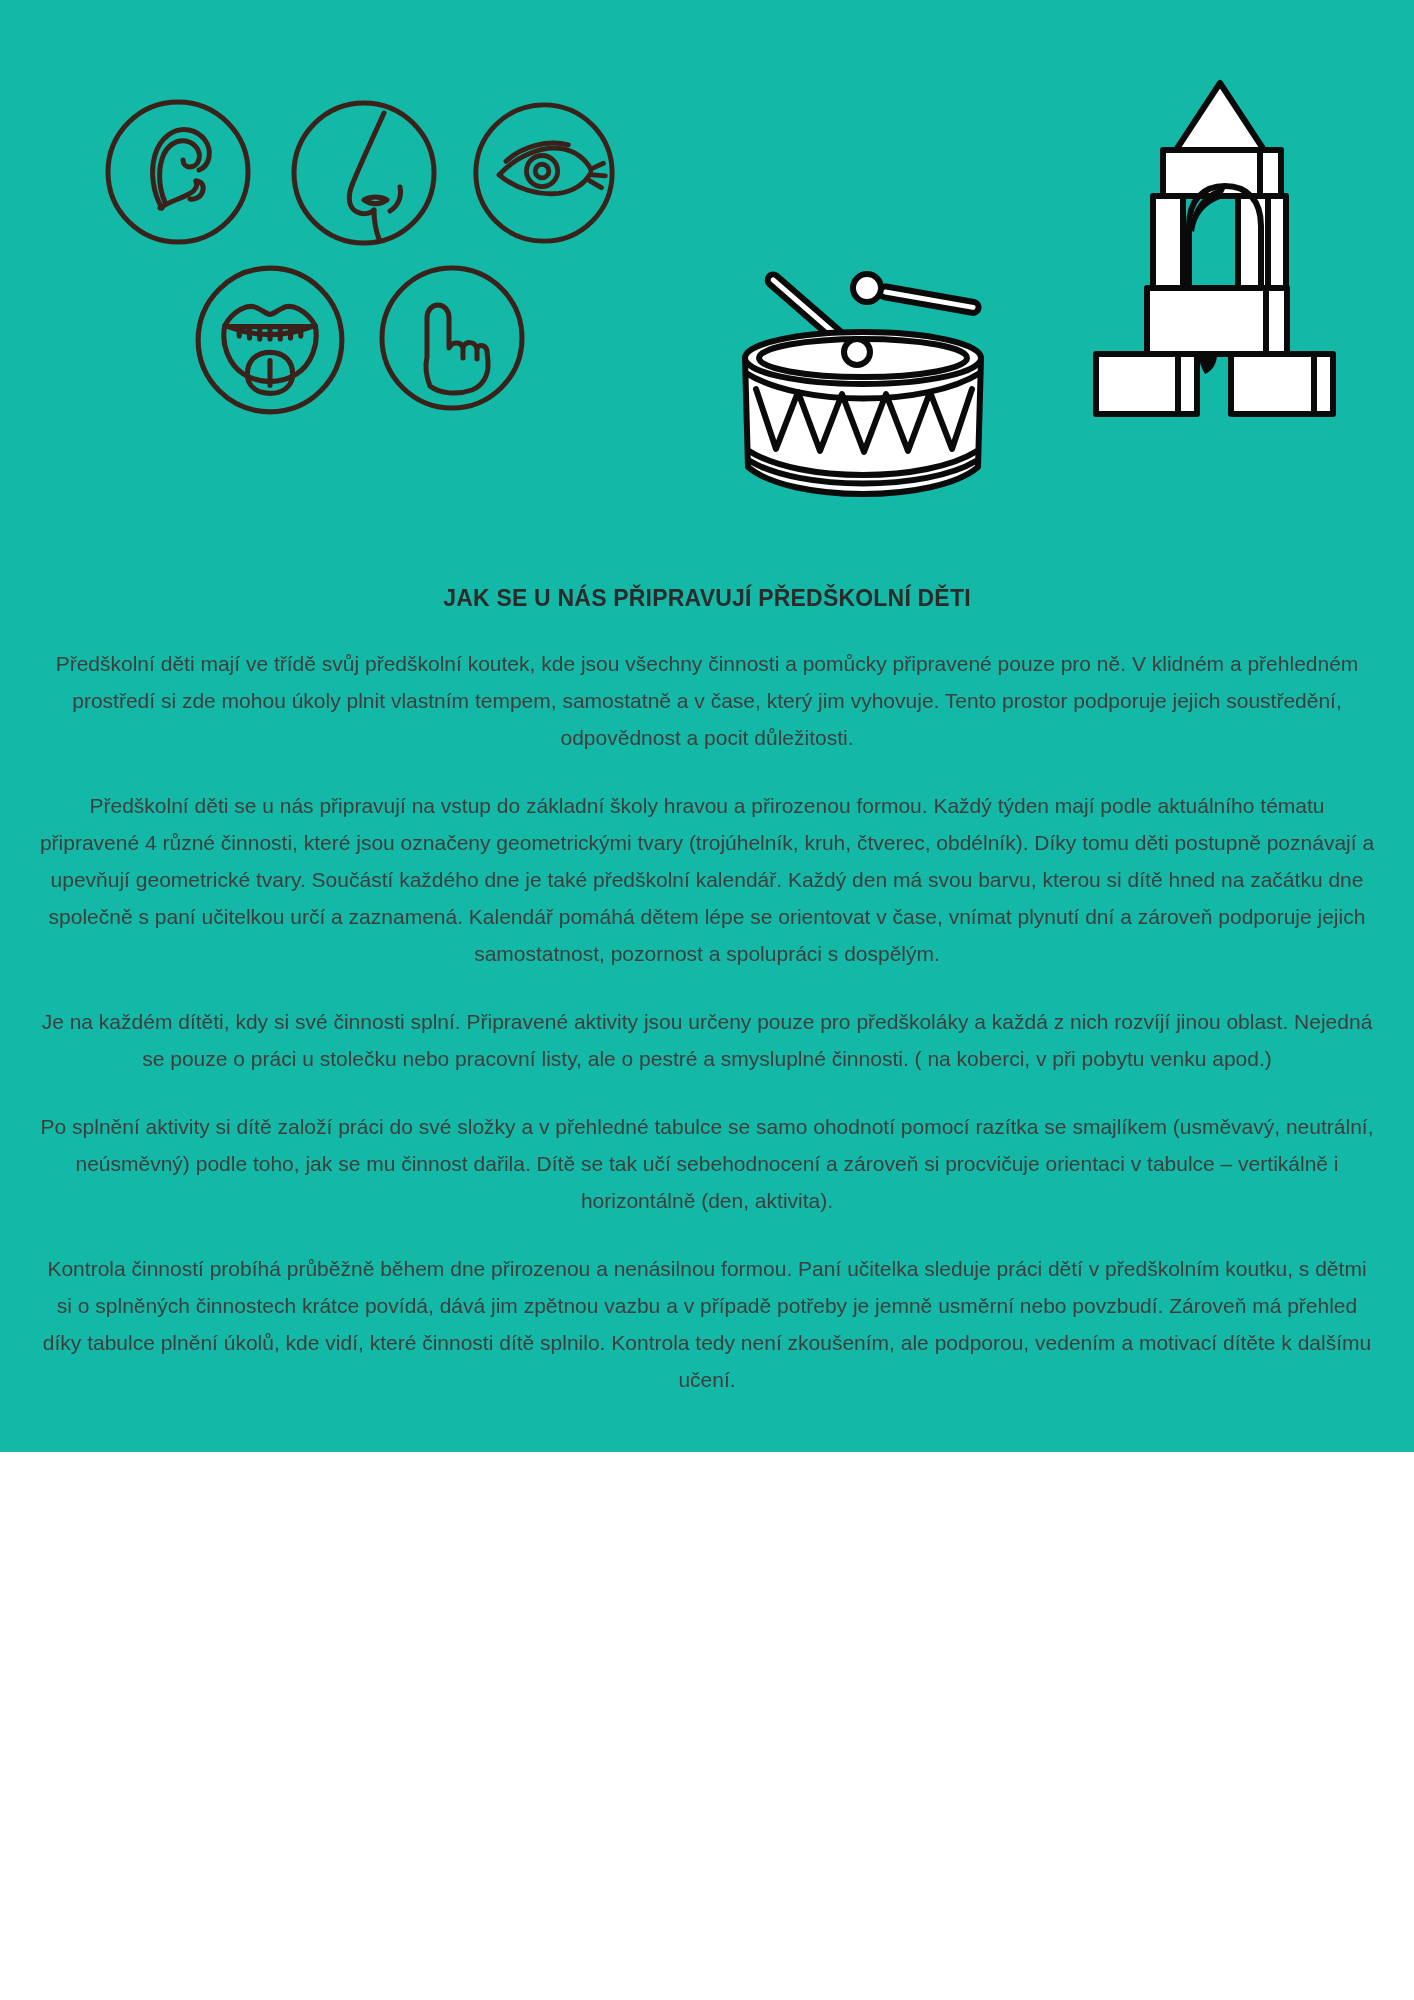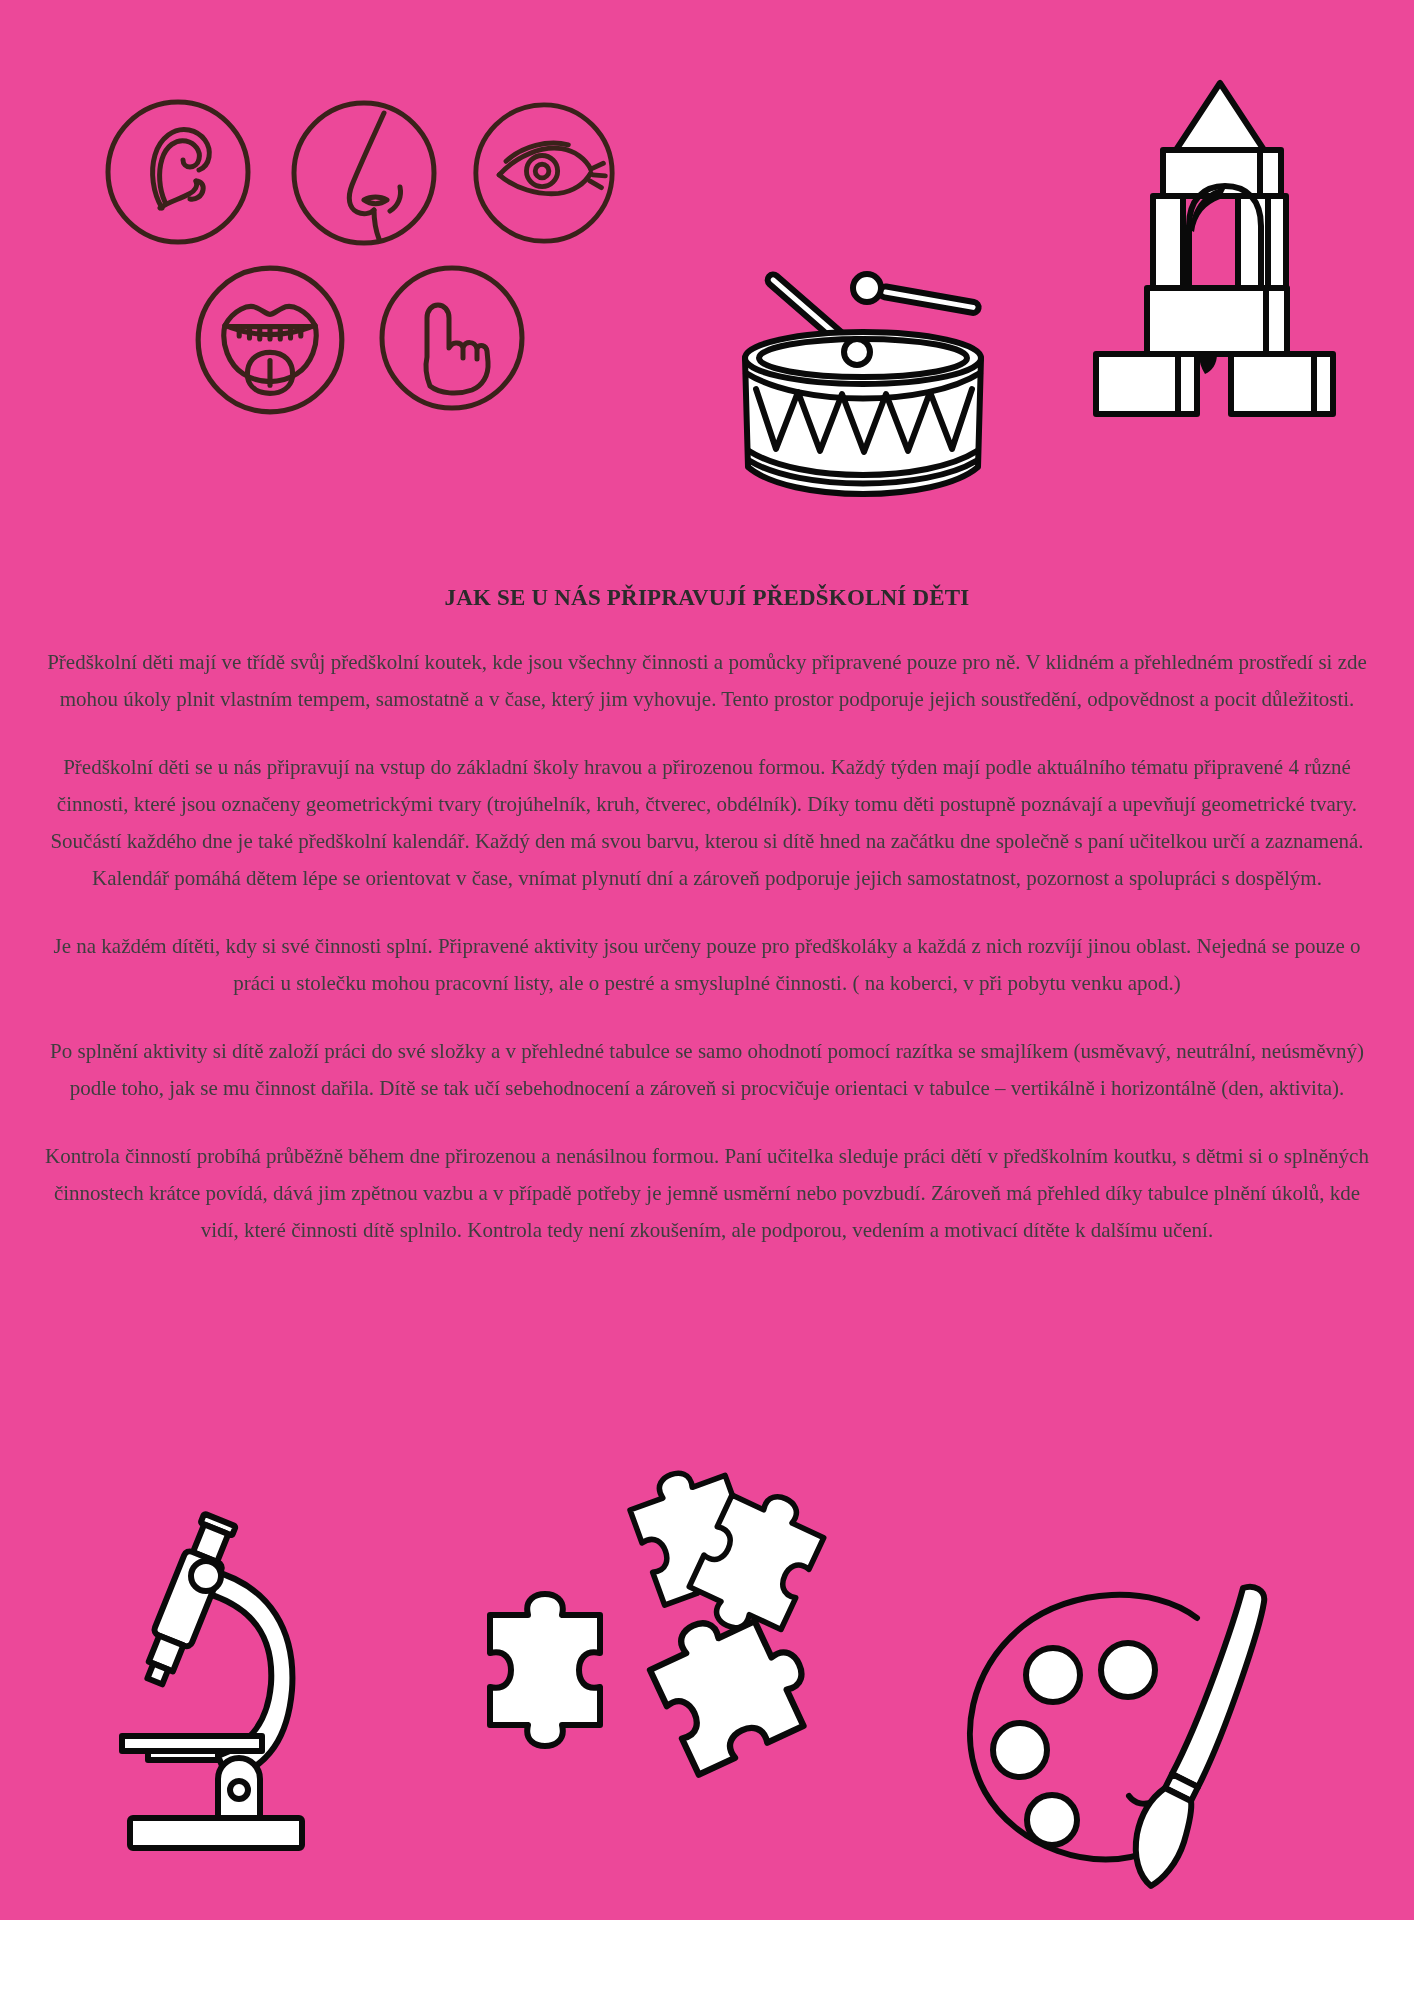--- a/index.html
+++ b/index.html
@@ -1,17 +1,17 @@
 <!DOCTYPE html>
 <html><head>
 <meta charset="utf-8">
 <style>
   html,body{margin:0;padding:0;background:#ffffff;}
-  .page{position:relative;width:1414px;height:1920px;background:#ec4899;overflow:hidden;
-        font-family:Liberation Serif, serif;}
+  .page{position:relative;width:1414px;height:1452px;background:#14b8a6;overflow:hidden;
+        font-family:Liberation Sans, sans-serif;}
   .abs{position:absolute;}
   svg{display:block;overflow:visible;}
   
   .sense{stroke:#3a221a;fill:none;stroke-width:5;stroke-linecap:round;stroke-linejoin:round;}
   
   .ink{stroke:#0a0a0a;fill:#ffffff;stroke-width:6;stroke-linecap:round;stroke-linejoin:round;}
   .ink-f{fill:#0a0a0a;stroke:none;}
   
   .textcol{position:absolute;left:37px;top:585px;width:1340px;text-align:center;color:#3e3e3e;}
   .doc-title{font-size:23px;font-weight:bold;color:#2b2b2b;margin:0 0 33px 0;letter-spacing:.2px;}
@@ -111,21 +111,21 @@
       <rect x="141" y="276" width="102" height="60"></rect>
       <line x1="224" y1="276" x2="224" y2="336"></line>
       <path class="ink-f" d="M109,276 h18 c0,10 -5,17 -12,20 c-4,-6 -6,-13 -6,-20 Z" stroke="none"></path>
     </g>
   </svg>
 
   <div class="textcol">
     <h1 class="doc-title">JAK SE U NÁS PŘIPRAVUJÍ PŘEDŠKOLNÍ DĚTI</h1>
     <p class="doc-p">Předškolní děti mají ve třídě svůj předškolní koutek, kde jsou všechny činnosti a pomůcky připravené pouze pro ně. V klidném a přehledném prostředí si zde mohou úkoly plnit vlastním tempem, samostatně a v čase, který jim vyhovuje. Tento prostor podporuje jejich soustředění, odpovědnost a pocit důležitosti.</p>
     <p class="doc-p">Předškolní děti se u nás připravují na vstup do základní školy hravou a přirozenou formou. Každý týden mají podle aktuálního tématu připravené 4 různé činnosti, které jsou označeny geometrickými tvary (trojúhelník, kruh, čtverec, obdélník). Díky tomu děti postupně poznávají a upevňují geometrické tvary. Součástí každého dne je také předškolní kalendář. Každý den má svou barvu, kterou si dítě hned na začátku dne společně s paní učitelkou určí a zaznamená. Kalendář pomáhá dětem lépe se orientovat v čase, vnímat plynutí dní a zároveň podporuje jejich samostatnost, pozornost a spolupráci s dospělým.</p>
-    <p class="doc-p">Je na každém dítěti, kdy si své činnosti splní. Připravené aktivity jsou určeny pouze pro předškoláky a každá z nich rozvíjí jinou oblast. Nejedná se pouze o práci u stolečku mohou pracovní listy, ale o pestré a smysluplné činnosti. ( na koberci, v při pobytu venku apod.)</p>
+    <p class="doc-p">Je na každém dítěti, kdy si své činnosti splní. Připravené aktivity jsou určeny pouze pro předškoláky a každá z nich rozvíjí jinou oblast. Nejedná se pouze o práci u stolečku nebo pracovní listy, ale o pestré a smysluplné činnosti. ( na koberci, v při pobytu venku apod.)</p>
     <p class="doc-p">Po splnění aktivity si dítě založí práci do své složky a v přehledné tabulce se samo ohodnotí pomocí razítka se smajlíkem (usměvavý, neutrální, neúsměvný) podle toho, jak se mu činnost dařila. Dítě se tak učí sebehodnocení a zároveň si procvičuje orientaci v tabulce – vertikálně i horizontálně (den, aktivita).</p>
     <p class="doc-p">Kontrola činností probíhá průběžně během dne přirozenou a nenásilnou formou. Paní učitelka sleduje práci dětí v předškolním koutku, s dětmi si o splněných činnostech krátce povídá, dává jim zpětnou vazbu a v případě potřeby je jemně usměrní nebo povzbudí. Zároveň má přehled díky tabulce plnění úkolů, kde vidí, které činnosti dítě splnilo. Kontrola tedy není zkoušením, ale podporou, vedením a motivací dítěte k dalšímu učení.</p>
   </div>
 
   <svg class="abs" style="left:120px;top:1518px;" width="185" height="335" viewBox="0 0 185 335">
     <g class="ink">
       <path d="M90,52 C152,68 176,115 172,172 C168,218 150,248 108,262 L98,238 C132,226 148,202 151,166 C154,120 134,88 82,74 Z"></path>
       <g transform="translate(100,2) rotate(22)">
         <rect x="-17" y="0" width="34" height="10" rx="2"></rect>
         <rect x="-13" y="10" width="26" height="30" rx="3"></rect>

